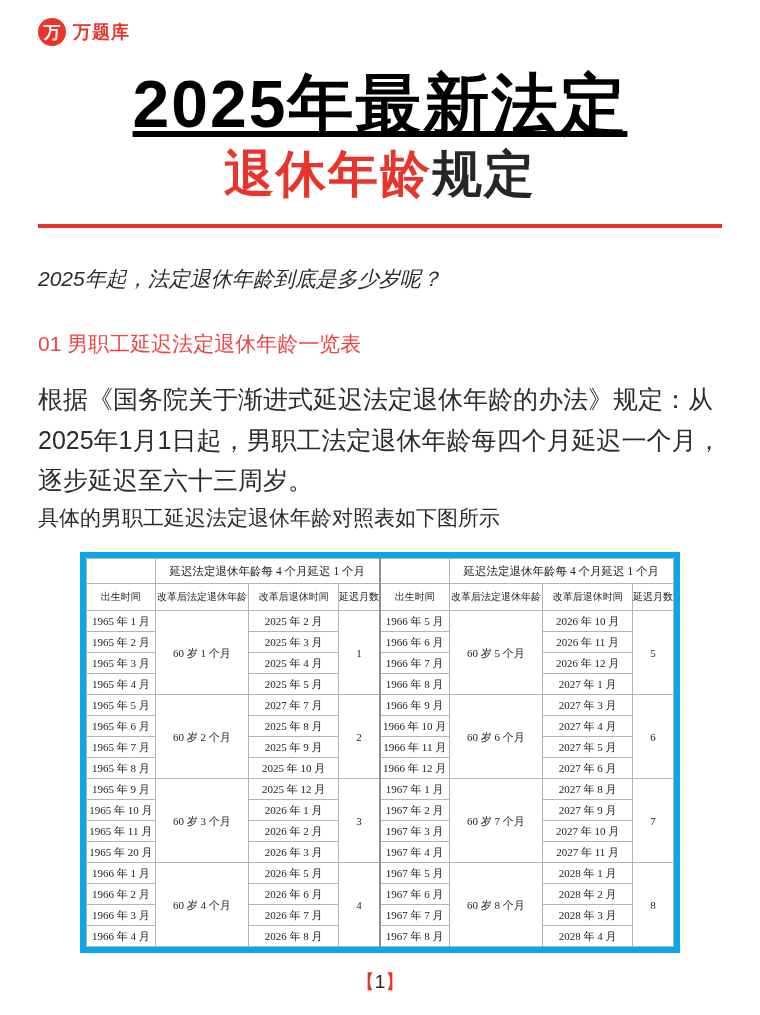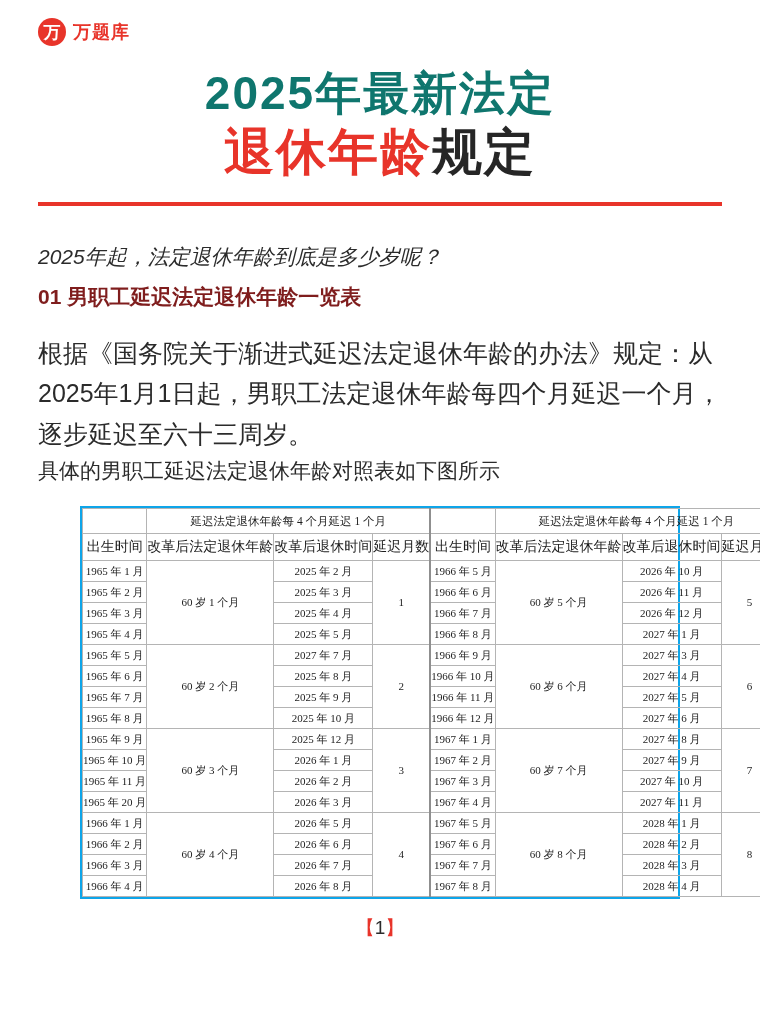--- a/index.html
+++ b/index.html
@@ -46,26 +46,27 @@
     font-weight: bold;
     color: #e8342a;
     letter-spacing: 1px;
   }
   
   .title-block {
     margin-top: 22px;
     text-align: center;
   }
   .title-line1 {
-    font-size: 46px;
+    font-size: 66px;
     font-weight: bold;
-    color: #0f766e;
+    color: #000000;
     letter-spacing: 2px;
     line-height: 1.12;
     white-space: nowrap;
+    text-decoration: underline;
   }
   .title-line2 {
     font-size: 50px;
     font-weight: bold;
     color: #262626;
     letter-spacing: 2px;
     line-height: 1.12;
     white-space: nowrap;
     margin-top: 4px;
   }
@@ -80,42 +81,42 @@
   }
   
   .lead {
     margin-top: 34px;
     font-size: 21px;
     color: #2b2b2b;
     line-height: 1.6;
     font-style: italic;
   }
   .section-head {
-    margin-top: 8px;
+    margin-top: 32px;
     font-size: 21px;
-    font-weight: bold;
-    color: #7f1d1d;
+    font-weight: normal;
+    color: #ef4444;
     line-height: 1.5;
   }
   .para {
     margin-top: 20px;
     font-size: 25px;
     color: #2b2b2b;
     line-height: 1.62;
   }
   .para2 {
     font-size: 21px;
     color: #2b2b2b;
     line-height: 1.6;
   }
   
   .table-wrap {
     margin: 18px auto 0 auto;
     width: 600px;
-    border: 2px solid #0ea5e9;
+    border: 6px solid #0ea5e9;
     background: #fff;
     box-sizing: border-box;
   }
   table.rt {
     border-collapse: collapse;
     width: 100%;
     font-family: "Liberation Serif", serif;
     color: #1d1d1d;
   }
   table.rt td, table.rt th {
@@ -127,21 +128,21 @@
     line-height: 20px;
     font-size: 11px;
     white-space: nowrap;
   }
   table.rt th.grp {
     font-size: 11.5px;
     height: 24px;
     line-height: 24px;
   }
   table.rt th.col {
-    font-size: 14px;
+    font-size: 10px;
     height: 26px;
     line-height: 26px;
   }
   td.mid-sep, th.mid-sep {
     border-left: 2px solid #8f8f8f !important;
   }
   .c-birth { width: 72px; }
   .c-age   { width: 96px; }
   .c-date  { width: 108px; }
   .c-delay { width: 40px; }

